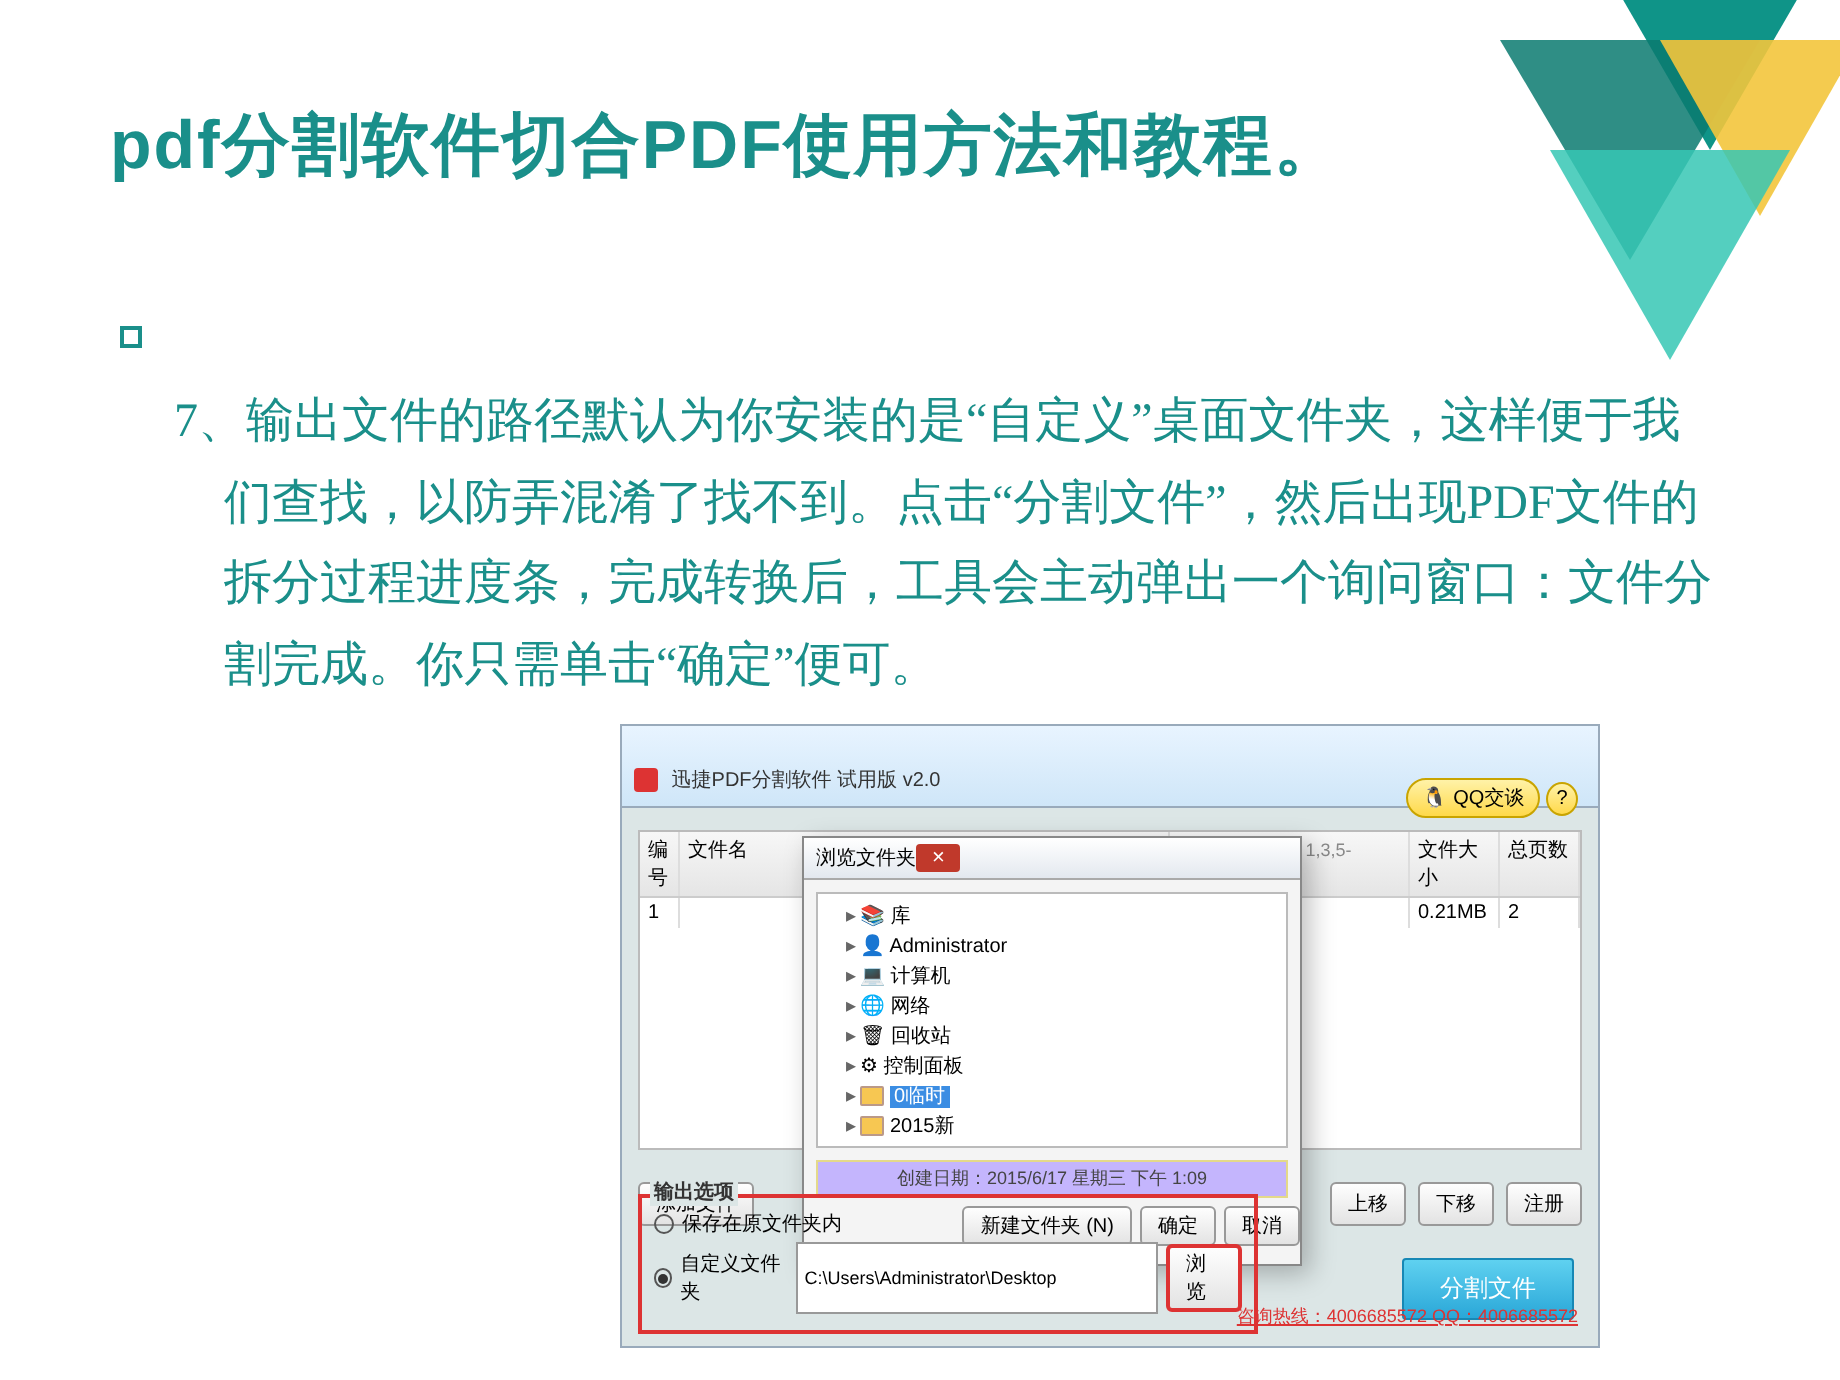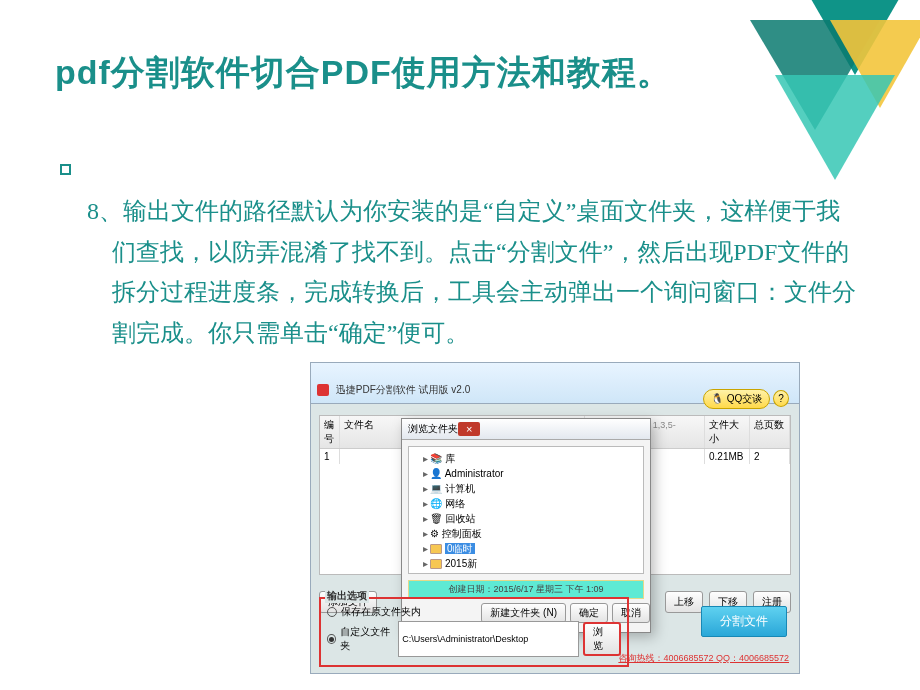--- a/index.html
+++ b/index.html
@@ -135,21 +135,21 @@
   }
   .dlg-tree {
     background:#fff;margin:6px;border:1px solid #bbb;
     height:128px;overflow:hidden;padding:4px 2px;
     font-size:10px;line-height:15px;
   }
   .dlg-tree .tree-row{padding-left:10px;white-space:nowrap;}
   .dlg-tree .arrow{display:inline-block;width:9px;color:#666;text-align:center;}
   .dlg-tree .ficon{display:inline-block;width:12px;height:10px;background:#f7c752;border:1px solid #b98;border-radius:1px;margin-right:3px;vertical-align:middle;}
   .dlg-tree .sel{background:#3b8de3;color:#fff;padding:0 2px;}
-  .dlg-date{font-size:9px;color:#444;margin:0 6px;background:#5eead4;border:1px solid #e4d98a;padding:2px 4px;text-align:center;}
+  .dlg-date{font-size:9px;color:#444;margin:0 6px;background:#c4b5fd;border:1px solid #e4d98a;padding:2px 4px;text-align:center;}
   .dlg-btns{display:flex;gap:4px;justify-content:flex-end;margin-top:4px;}
   .win-btn{background:linear-gradient(#fefefe,#e3e3e3);border:1px solid #999;border-radius:3px;padding:2px 8px;font-size:10px;}
 
   .bottom-bar{
     position:absolute;left:8px;right:8px;bottom:60px;
     display:flex;gap:6px;align-items:center;
   }
   .bottom-bar .win-btn{padding:3px 8px;margin-top:13px;}
   .bottom-bar .spacer{flex:1}
 
@@ -160,21 +160,21 @@
     background:transparent;
   }
   .output-box .lbl{position:absolute;top:-10px;left:4px;background:#dce6e6;padding:0 2px;font-size:10px;color:#333;font-weight:bold;}
   .radio-row{display:flex;align-items:center;gap:4px;font-size:10px;margin:2px 0;}
   .radio-dot{width:10px;height:10px;border:1px solid #555;border-radius:50%;display:inline-flex;align-items:center;justify-content:center;}
   .radio-dot.on::after{content:"";width:5px;height:5px;background:#333;border-radius:50%;}
   .path-input{background:#fff;border:1px solid #999;padding:12px 3px;font-size:9px;width:200px;}
   .browse-mini{border:2px solid #d33;padding:1px 8px;background:linear-gradient(#fefefe,#e3e3e3);border-radius:3px;font-size:10px;}
 
   .split-btn{
-    position:absolute;right:12px;bottom:36px;
+    position:absolute;right:12px;bottom:13px;
     background:linear-gradient(#5fd1f0,#2aa7d8);
     color:#fff;border:1px solid #1788b5;border-radius:2px;
     padding:6px 18px;font-size:12px;
   }
   .hotline{
     position:absolute;right:10px;bottom:8px;
     font-size:9px;color:#d33;text-decoration:underline;
   }
 </style>
 </head>
@@ -186,21 +186,21 @@
     <polygon points="70,40 200,40 135,150" fill="#0b7a70" fill-opacity="0.85"></polygon>
     <polygon points="150,40 250,40 200,128" fill="#f3c53c" fill-opacity="0.9"></polygon>
     <polygon points="95,95 215,95 155,200" fill="#36c7b4" fill-opacity="0.85"></polygon>
   </svg>
 </div>
 
 <h1 class="slide-title">pdf分割软件切合PDF使用方法和教程。</h1>
 
 <div class="body-text">
   <span class="bullet"></span>
-  <p>8、输出文件的路径默认为你安装的是“自定义”桌面文件夹，这样便于我们查找，以防弄混淆了找不到。点击“分割文件”，然后出现PDF文件的拆分过程进度条，完成转换后，工具会主动弹出一个询问窗口：文件分割完成。你只需单击“确定”便可。</p>
+  <p>7、输出文件的路径默认为你安装的是“自定义”桌面文件夹，这样便于我们查找，以防弄混淆了找不到。点击“分割文件”，然后出现PDF文件的拆分过程进度条，完成转换后，工具会主动弹出一个询问窗口：文件分割完成。你只需单击“确定”便可。</p>
 </div>
 
 <div class="app-mock">
 
   <div class="app-titlebar">
     <span class="ticon"></span>
     <span>迅捷PDF分割软件 试用版 v2.0</span>
   </div>
 
   <div class="app-top-btns">

